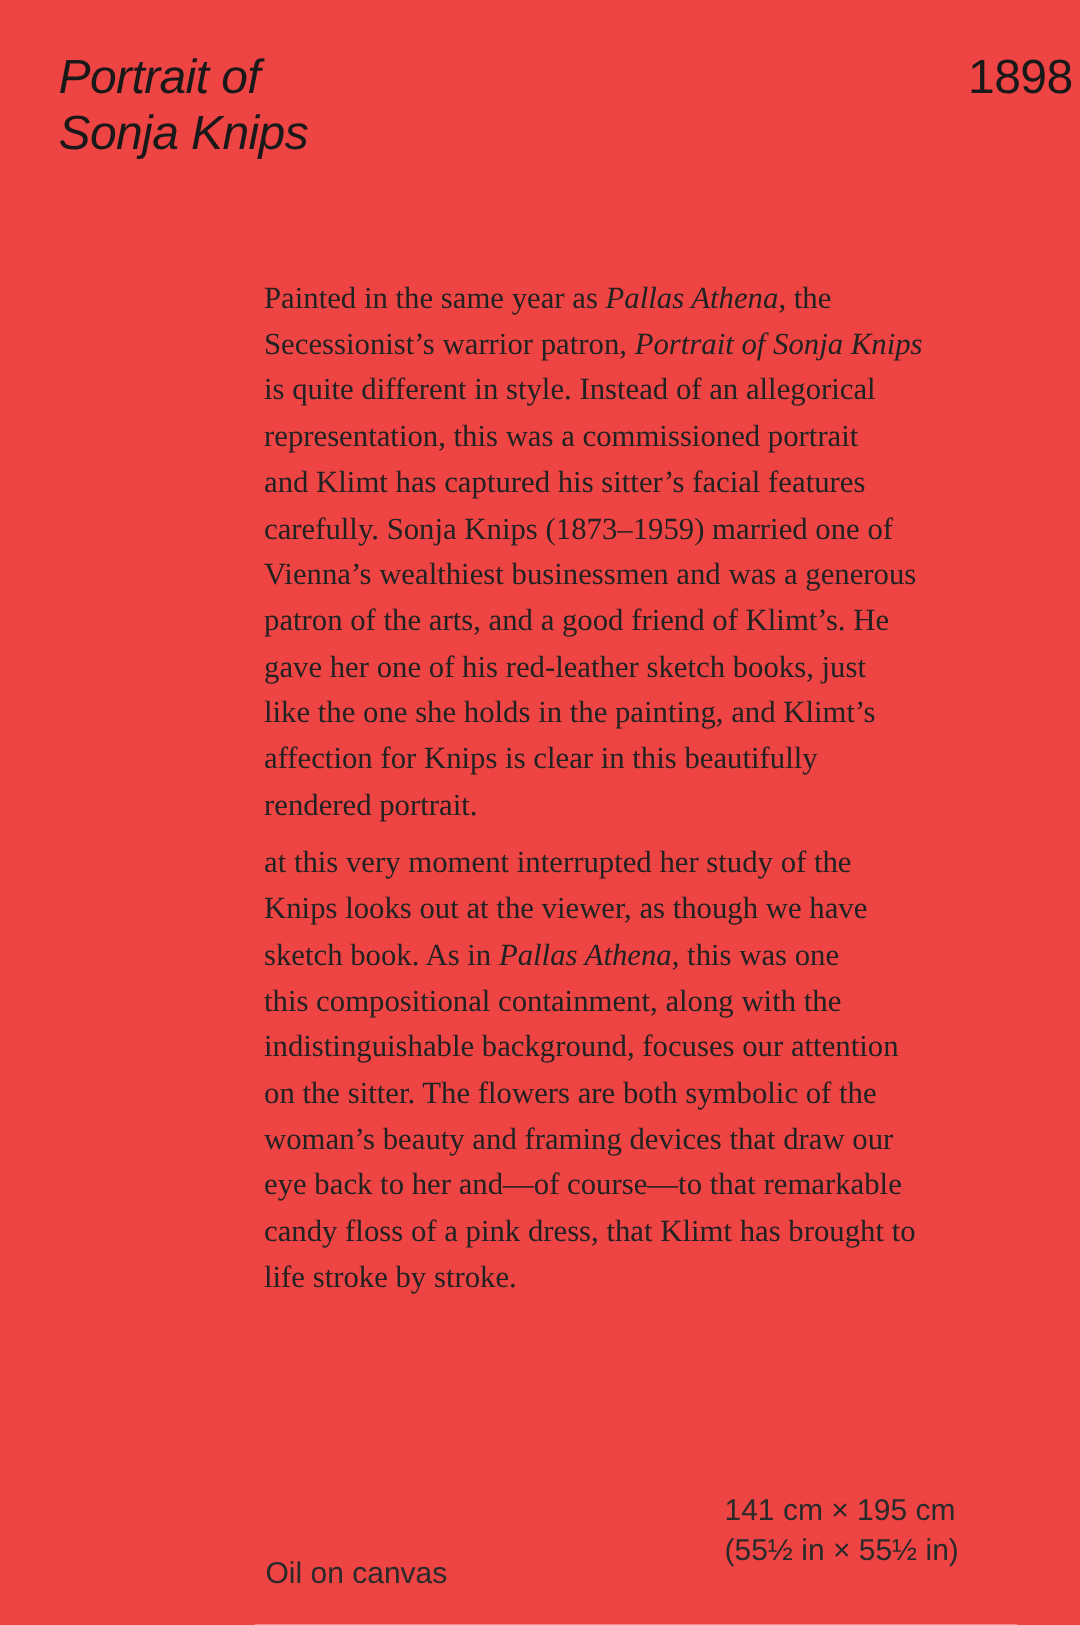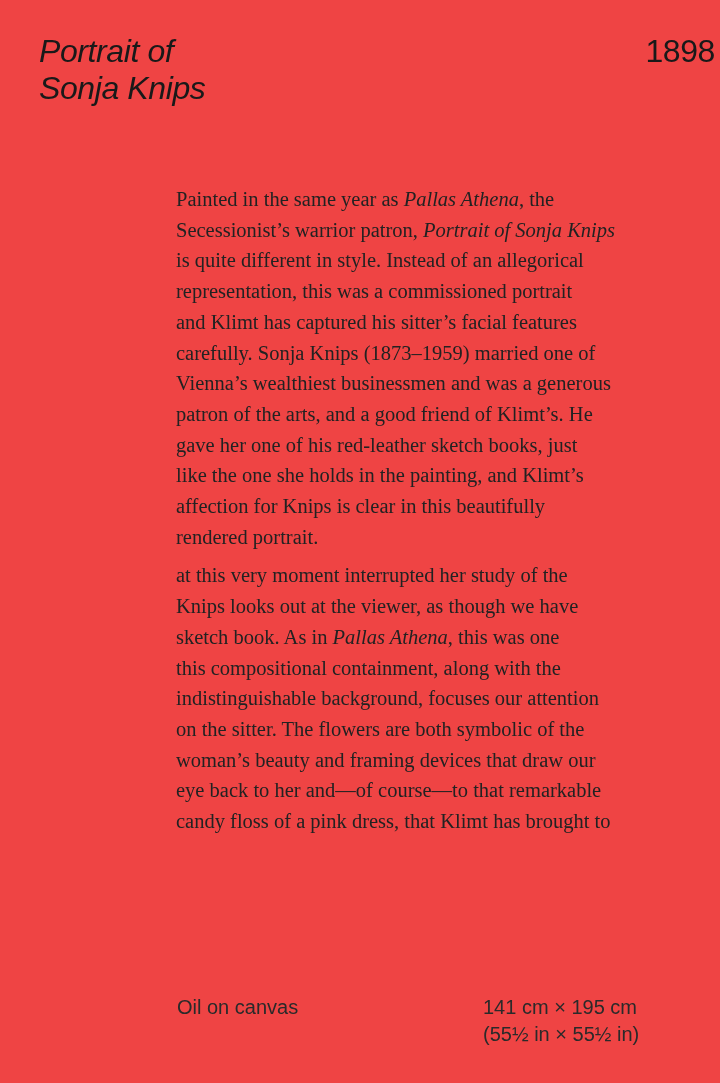--- a/index.html
+++ b/index.html
@@ -60,21 +60,21 @@
   }
   .text-line {
     white-space: nowrap;
   }
   .text-line em {
     font-style: italic;
   }
   .footer-medium {
     position: absolute;
     left: 177px;
-    top: 994px;
+    top: 1036px;
     font-size: 20px;
     line-height: 27px;
     color: #2a2a2a;
     white-space: nowrap;
   }
   .footer-dims {
     position: absolute;
     left: 483px;
     top: 994px;
     font-size: 20px;
@@ -115,20 +115,21 @@
       <div class="paragraph">
         <div class="text-line">at this very moment interrupted her study of the</div>
         <div class="text-line">Knips looks out at the viewer, as though we have</div>
         <div class="text-line">sketch book. As in <em>Pallas Athena</em>, this was one</div>
         <div class="text-line">this compositional containment, along with the</div>
         <div class="text-line">indistinguishable background, focuses our attention</div>
         <div class="text-line">on the sitter. The flowers are both symbolic of the</div>
         <div class="text-line">woman’s beauty and framing devices that draw our</div>
         <div class="text-line">eye back to her and—of course—to that remarkable</div>
         <div class="text-line">candy floss of a pink dress, that Klimt has brought to</div>
+        <div class="text-line">life stroke by stroke.</div>
       </div>
     </main>
 
   <div class="footer-medium">Oil on canvas</div>
 
   <div class="footer-dims">
     <div>141 cm × 195 cm</div>
     <div>(55½ in × 55½ in)</div>
   </div>
 

